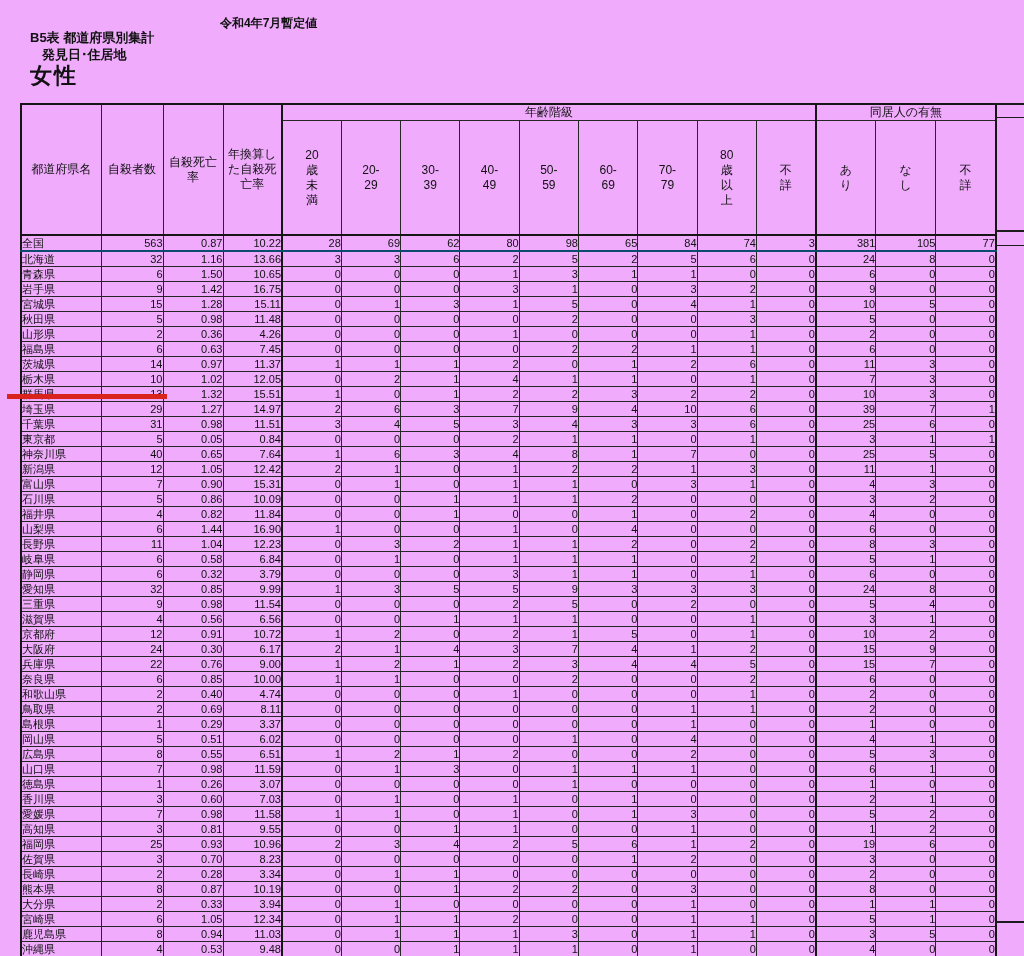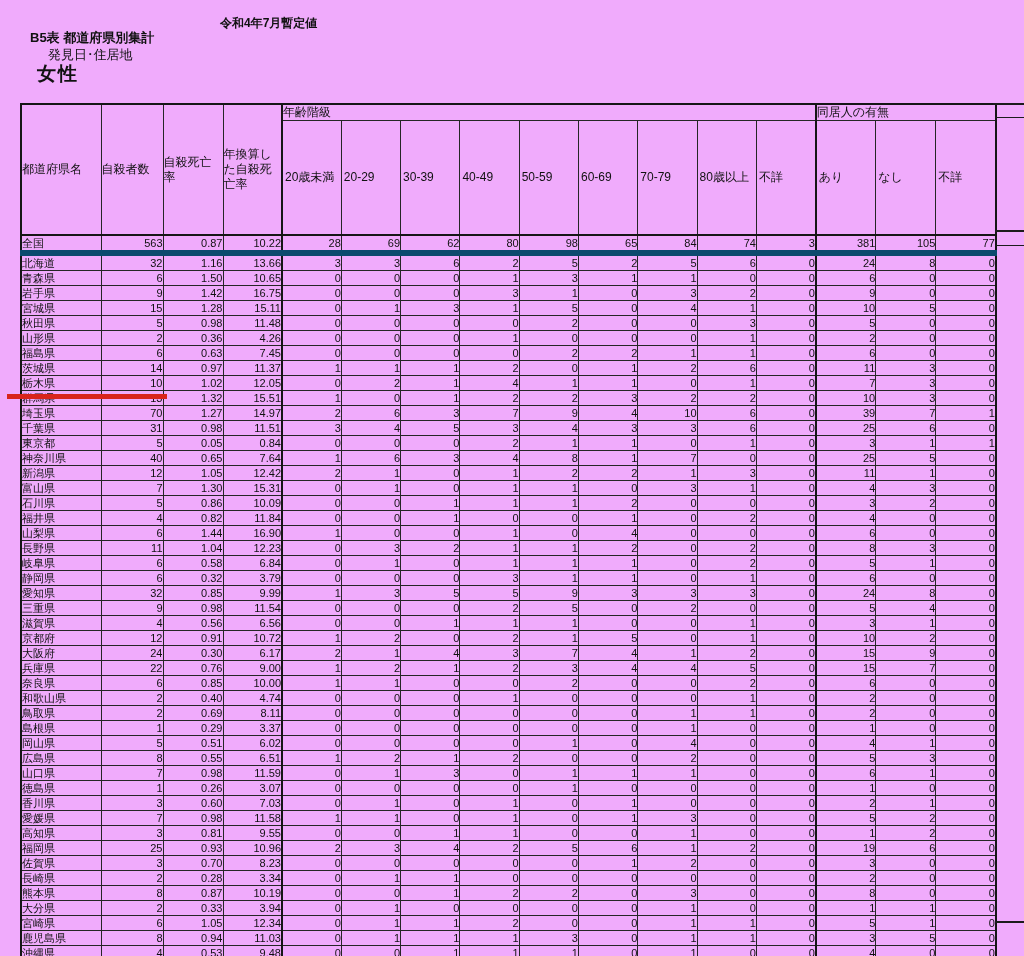--- a/index.html
+++ b/index.html
@@ -1,35 +1,35 @@
 <!DOCTYPE html>
 <html><head>
 <meta charset="utf-8">
 <style>
   html,body{margin:0;padding:0;background:#fff;}
   .page{position:relative;width:1024px;height:956px;background:#f0abfc;overflow:hidden;
         font-family:"Liberation Sans","DejaVu Sans",sans-serif;color:#111;}
   .hdr-line1{position:absolute;left:30px;top:29px;font-size:13px;font-weight:700;white-space:nowrap;}
   .hdr-note{position:absolute;left:220px;top:15px;font-size:12px;font-weight:700;white-space:nowrap;}
-  .hdr-line2{position:absolute;left:48px;top:46px;font-size:13px;font-weight:400;white-space:nowrap;}
-  .gender-title{position:absolute;left:37px;top:61px;font-size:19px;font-weight:700;letter-spacing:2px;}
+  .hdr-line2{position:absolute;left:42px;top:46px;font-size:13px;font-weight:700;white-space:nowrap;}
+  .gender-title{position:absolute;left:30px;top:61px;font-size:22px;font-weight:700;letter-spacing:2px;}
 
   table.stat{position:absolute;left:20px;top:103px;width:975px;height:820px;
              border-collapse:collapse;table-layout:fixed;font-size:11px;
              border:2px solid #161616;}
   table.stat th,table.stat td{border:1px solid #262626;padding:0;font-weight:400;overflow:hidden;}
-  thead th{font-size:12px;text-align:left;vertical-align:middle;line-height:1.25;margin-top:45px;}
+  thead th{font-size:12px;text-align:center;vertical-align:middle;line-height:1.25;margin-top:45px;}
   tr.group-row th{height:13px;font-size:12px;}
-  tr.sub-row th{height:113px;padding:0 2px;}
+  tr.sub-row th{height:113px;padding:0 20px;}
   thead tr.sub-row th, thead th[rowspan]{border-bottom:2px solid #161616;}
   tbody td{height:14px;line-height:13px;white-space:nowrap;}
   .c-name{text-align:left;padding-left:4px;}
   .c-num{text-align:right;padding-right:6px;}
   .grp{border-left:2px solid #161616 !important;}
-  tr.total-row td{border-bottom:6px solid #0c4a6e;}
+  tr.total-row td{border-bottom:2px solid #0c4a6e;}
 
   .red-underline{position:absolute;left:7px;top:394px;width:160px;height:5px;
                  background:#d8241c;z-index:6;}
   .ext{position:absolute;background:#1c1c1c;z-index:2;}
   .ext-top{left:993px;top:103px;width:31px;height:2px;}
   .ext-grouphdr{left:995px;top:117px;width:29px;height:1px;}
   .ext-hdrbottom{left:995px;top:230px;width:29px;height:2px;}
   .ext-totalrow{left:995px;top:245px;width:29px;height:1px;}
   .ext-bottom{left:995px;top:921px;width:29px;height:2px;}
 </style>
@@ -280,21 +280,21 @@
           <td class="c-num">3</td>
           <td class="c-num">2</td>
           <td class="c-num">2</td>
           <td class="c-num">0</td>
           <td class="c-num grp">10</td>
           <td class="c-num">3</td>
           <td class="c-num">0</td>
         </tr>
         <tr>
           <td class="c-name">埼玉県</td>
-          <td class="c-num">70</td>
+          <td class="c-num">29</td>
           <td class="c-num">1.27</td>
           <td class="c-num">14.97</td>
           <td class="c-num grp">2</td>
           <td class="c-num">6</td>
           <td class="c-num">3</td>
           <td class="c-num">7</td>
           <td class="c-num">9</td>
           <td class="c-num">4</td>
           <td class="c-num">10</td>
           <td class="c-num">6</td>
@@ -371,21 +371,21 @@
           <td class="c-num">1</td>
           <td class="c-num">3</td>
           <td class="c-num">0</td>
           <td class="c-num grp">11</td>
           <td class="c-num">1</td>
           <td class="c-num">0</td>
         </tr>
         <tr>
           <td class="c-name">富山県</td>
           <td class="c-num">7</td>
-          <td class="c-num">1.30</td>
+          <td class="c-num">0.90</td>
           <td class="c-num">15.31</td>
           <td class="c-num grp">0</td>
           <td class="c-num">1</td>
           <td class="c-num">0</td>
           <td class="c-num">1</td>
           <td class="c-num">1</td>
           <td class="c-num">0</td>
           <td class="c-num">3</td>
           <td class="c-num">1</td>
           <td class="c-num">0</td>

